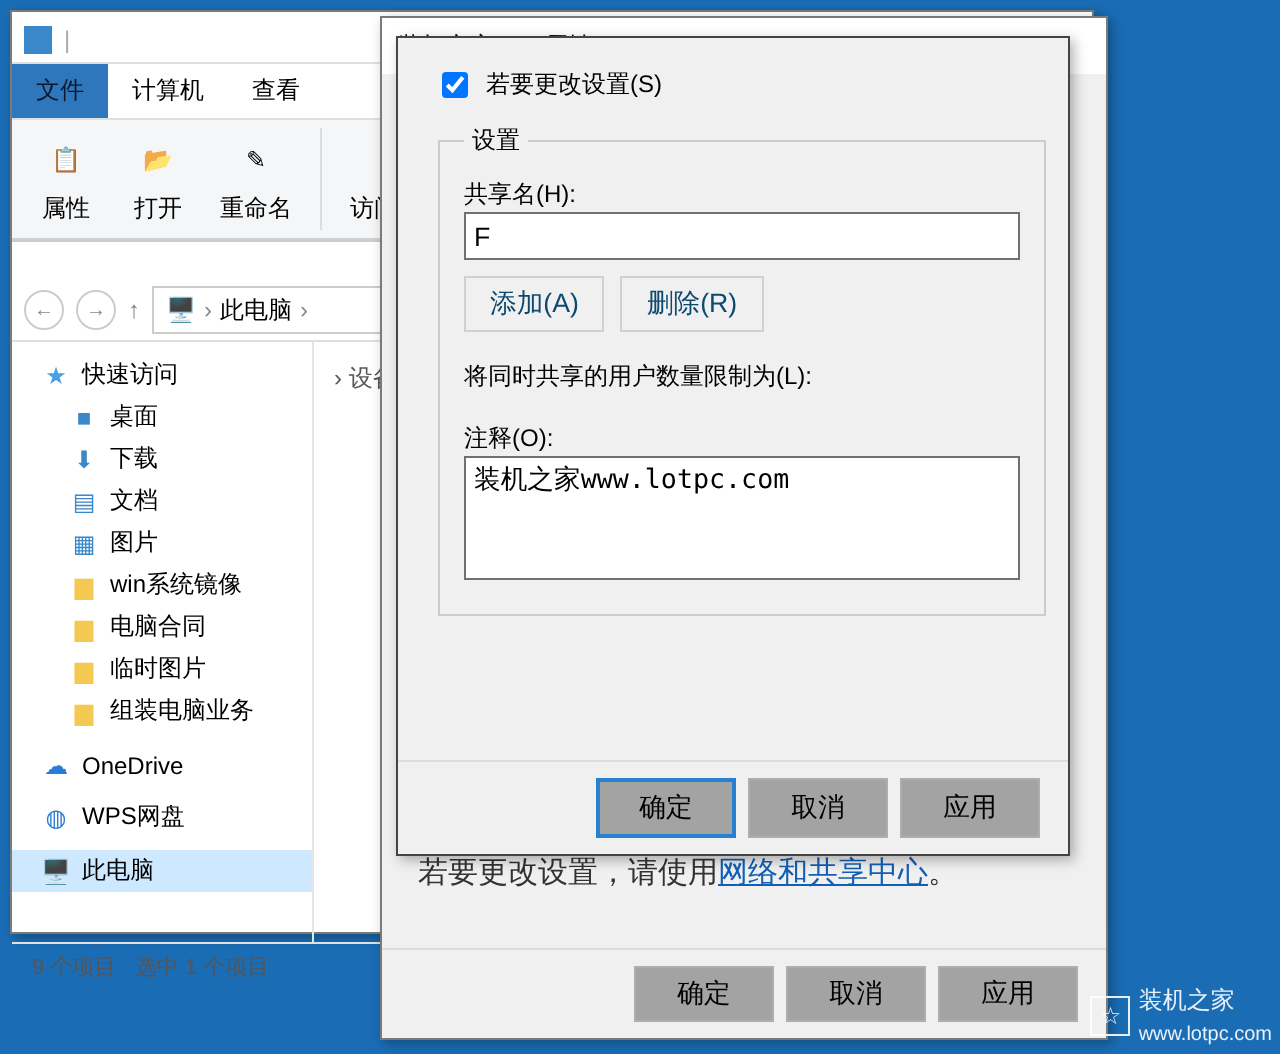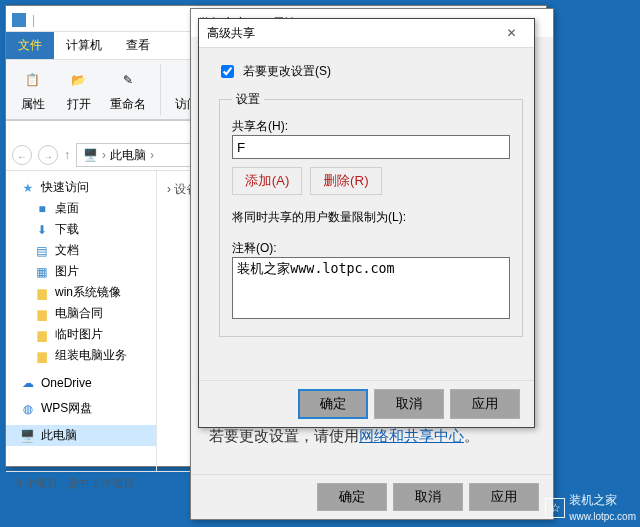--- a/index.html
+++ b/index.html
@@ -8,21 +8,21 @@
 .titlebar .ttl{flex:1;font-size:12px}
 .winctl{display:flex;height:100%}
 .winctl div{width:45px;display:flex;align-items:center;justify-content:center;color:#555}
 
 
 #explorer{left:5px;top:5px;width:540px;height:460px}
 #ex-title{background:#fff;border-bottom:1px solid #e0e0e0;height:22px;padding:3px 0 0 6px;display:flex;align-items:center;gap:6px}
 #ex-title .glyph{width:14px;height:14px;background:#3a88c9}
 #ex-ribtabs{display:flex;background:#fff}
 #ex-ribtabs .rtab{padding:5px 12px}
-#ex-ribtabs .rtab.file{background:#2e77bc;color:#fde047}
+#ex-ribtabs .rtab.file{background:#2e77bc;color:#0f172a}
 #ex-ribtabs .ad{background:#f0e070;padding:5px 10px;margin-left:auto;margin-right:0}
 #ex-ribbon{background:#f5f6f7;border-top:1px solid #e0e0e0;border-bottom:1px solid #d0d0d0;display:flex;padding:4px 4px}
 .ribitem{display:flex;flex-direction:column;align-items:center;padding:2px 8px;gap:2px}
 .ribitem .ic{width:30px;height:28px;display:flex;align-items:center;justify-content:center}
 .ribsel{border-top:1px solid #ccc;padding:2px 10px;color:#666;text-align:center;font-size:11px}
 #ex-addr{display:flex;align-items:center;border-bottom:1px solid #e0e0e0;padding:3px 6px;gap:6px}
 #ex-addr .nav{width:18px;height:18px;border-radius:50%;border:1px solid #ccc;display:flex;align-items:center;justify-content:center;color:#888;font-size:10px}
 #ex-addr .bc{flex:1;border:1px solid #ccc;height:22px;display:flex;align-items:center;padding:0 6px;gap:4px}
 #ex-body{display:flex;height:300px}
 #ex-tree{width:150px;border-right:1px solid #e5e5e5;padding:6px 0;overflow:hidden}
@@ -30,21 +30,21 @@
 .tnode.sel{background:#cde8ff}
 .tnode .ic{width:16px;height:14px;display:inline-flex;align-items:center;justify-content:center}
 #ex-main{flex:1;padding:10px}
 #ex-status{border-top:1px solid #e0e0e0;padding:4px 10px;color:#555;font-size:11px}
 
 
 #props{left:190px;top:8px;width:362px;height:510px;background:#f0f0f0}
 #props .body{padding:10px 18px 0 18px}
 .btn{min-width:70px;padding:4px 12px;background:#a3a3a3;border:1px solid #adadad;text-align:center;display:inline-block}
 .btn.primary{border:2px solid #2880d0}
-.btn[disabled]{color:#b91c1c;background:#f0f0f0;border-color:#d0d0d0}
+.btn[disabled]{color:#0c4a6e;background:#f0f0f0;border-color:#d0d0d0}
 .dlgbtns{display:flex;justify-content:flex-end;gap:6px;padding:8px 14px;border-top:1px solid #ddd;position:absolute;left:0;right:0;bottom:0;background:#f0f0f0}
 .sizes{position:absolute;right:12px;color:#555;font-size:11px}
 
 
 #adv{left:198px;top:18px;width:335px;height:408px;background:#f0f0f0;border:1px solid #444}
 #adv .titlebar{background:#fff;border-bottom:1px solid #ddd}
 #adv .body{padding:14px 18px}
 #adv fieldset{border:1px solid #ccc;padding:10px 12px 14px 12px;margin-top:10px}
 #adv legend{padding:0 4px}
 #adv input[type=text]{width:268px;height:20px;border:1px solid #707070;padding:1px 4px;font:12px inherit}
@@ -193,26 +193,20 @@
     </div>
   </div>
   <div class="dlgbtns">
     <button class="btn">确定</button>
     <button class="btn">取消</button>
     <button class="btn">应用</button>
   </div>
 </div>
 
 <div id="adv" class="window">
-  <div class="titlebar">
-    <span class="ttl">高级共享</span>
-    <div class="winctl">
-        <div>✕</div>
-      </div>
-  </div>
   <div class="body">
     <label style="display:flex;align-items:center;gap:6px">
       <input type="checkbox" checked="" style="">
       <span>若要更改设置(S)</span>
     </label>
 
     <fieldset>
       <legend>设置</legend>
 
       <div>共享名(H):</div>

